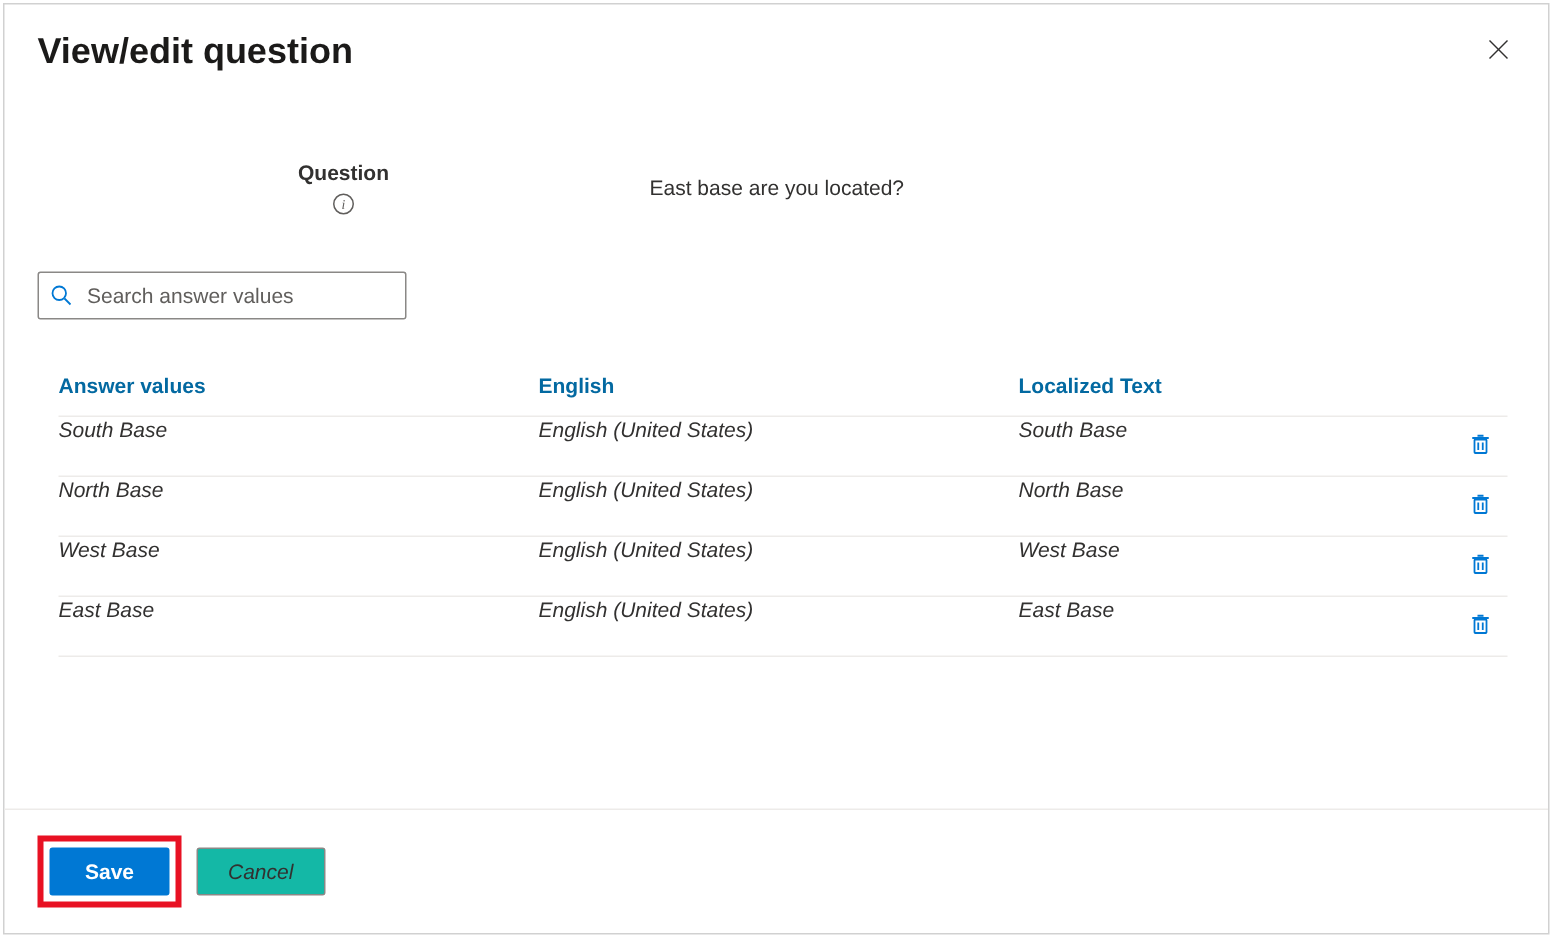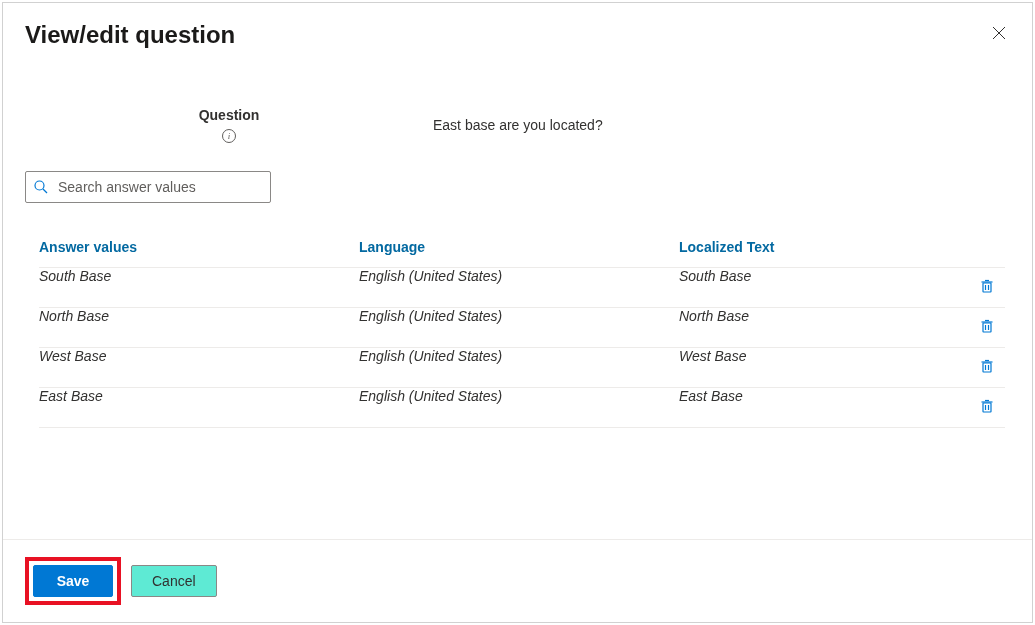--- a/index.html
+++ b/index.html
@@ -73,21 +73,21 @@
       font-style: italic;
       font-family: Georgia, serif;
       font-weight: normal;
       line-height: 1;
     }
     .question-text {
       font-size: 14px;
       color: #323130;
     }
     .search-wrap {
-      margin-top: 28px;
+      margin-top: 38px;
       position: relative;
       width: 246px;
     }
     .search-input {
       width: 100%;
       height: 32px;
       border: 1px solid #8a8886;
       border-radius: 2px;
       padding: 0 8px 0 32px;
       font-size: 14px;
@@ -197,23 +197,24 @@
       cursor: pointer;
       min-width: 80px;
     }
     .btn-primary {
       background: #0078d4;
       color: #fff;
       border: 1px solid #0078d4;
       font-weight: 600;
     }
     .btn-default {
-      background: #5eead4;
+      background: #14b8a6;
       color: #323130;
       border: 1px solid #8a8886;
+      font-style: italic;
     }
   </style>
 </head>
 <body>
 
 <div class="panel">
 
   <div class="panel-header">
     <div class="panel-title">View/edit question</div>
     <button class="close-x">
@@ -238,21 +239,21 @@
       <svg class="search-icon-svg" width="16" height="16" viewBox="0 0 16 16" fill="none" stroke="currentColor" stroke-width="1.2">
         <circle cx="6.5" cy="6.5" r="4.5"></circle>
         <line x1="10" y1="10" x2="14" y2="14"></line>
       </svg>
       <input type="text" class="search-input" placeholder="Search answer values" style="">
     </div>
 
     <div class="table">
       <div class="thead">
         <div class="th col-av">Answer values</div>
-        <div class="th col-lang">Language</div>
+        <div class="th col-lang">English</div>
         <div class="th col-loc">Localized Text</div>
         <div class="th col-actions"></div>
       </div>
       <div id="table-body">
           <div class="trow">
     <div class="td col-av">South Base</div>
     <div class="td col-lang">English (United States)</div>
     <div class="td col-loc">South Base</div>
     <div class="td col-actions">
       <button class="trash-btn">

